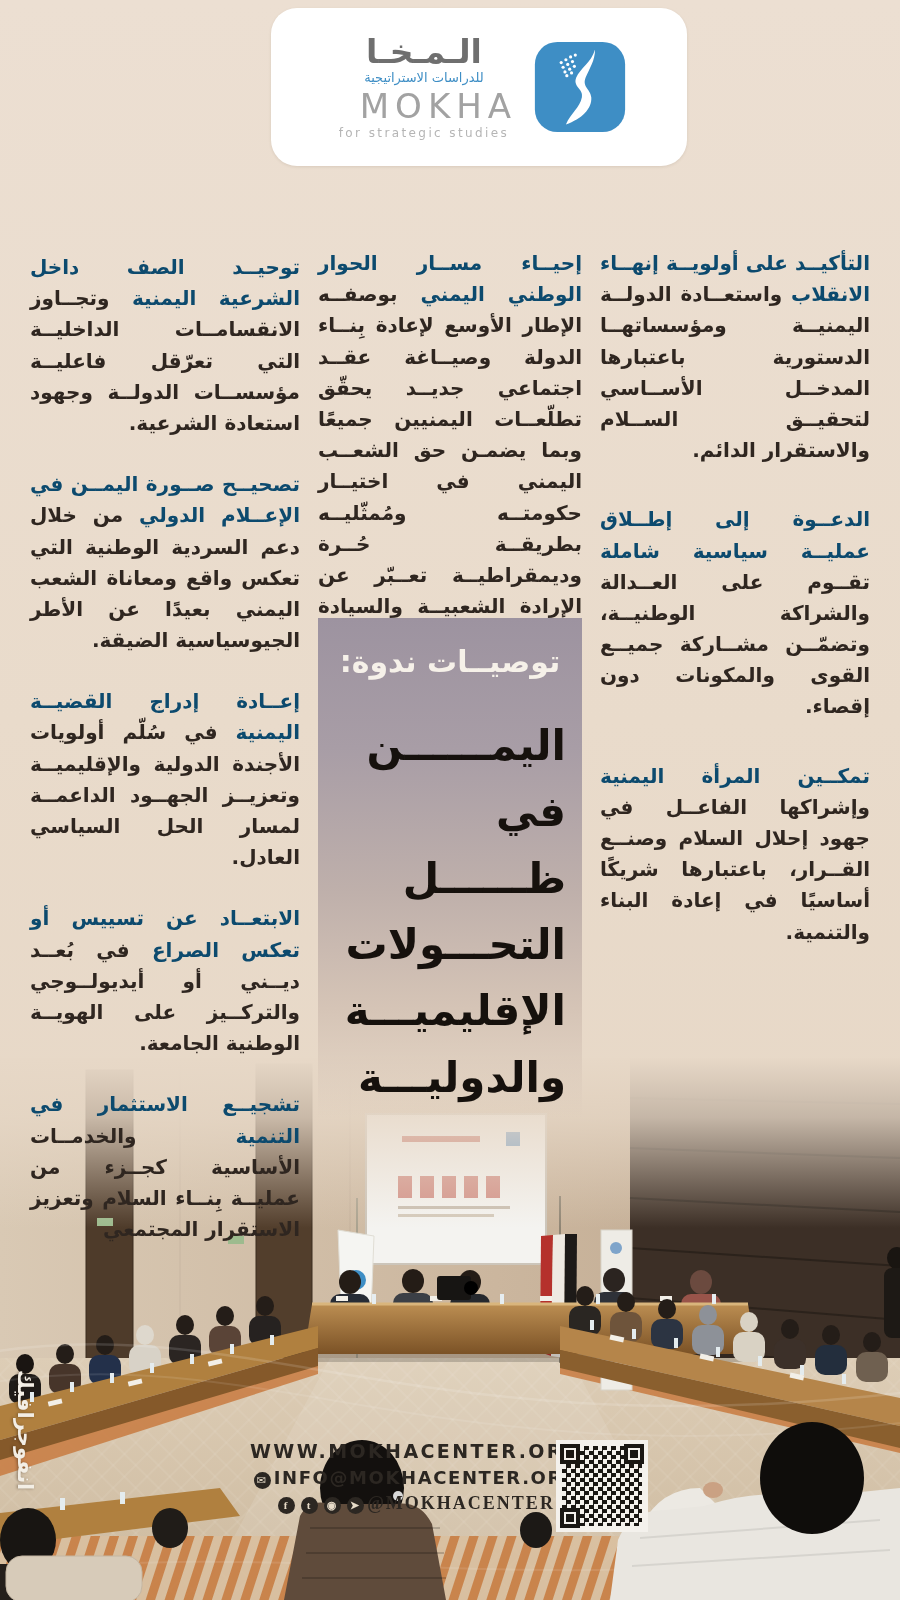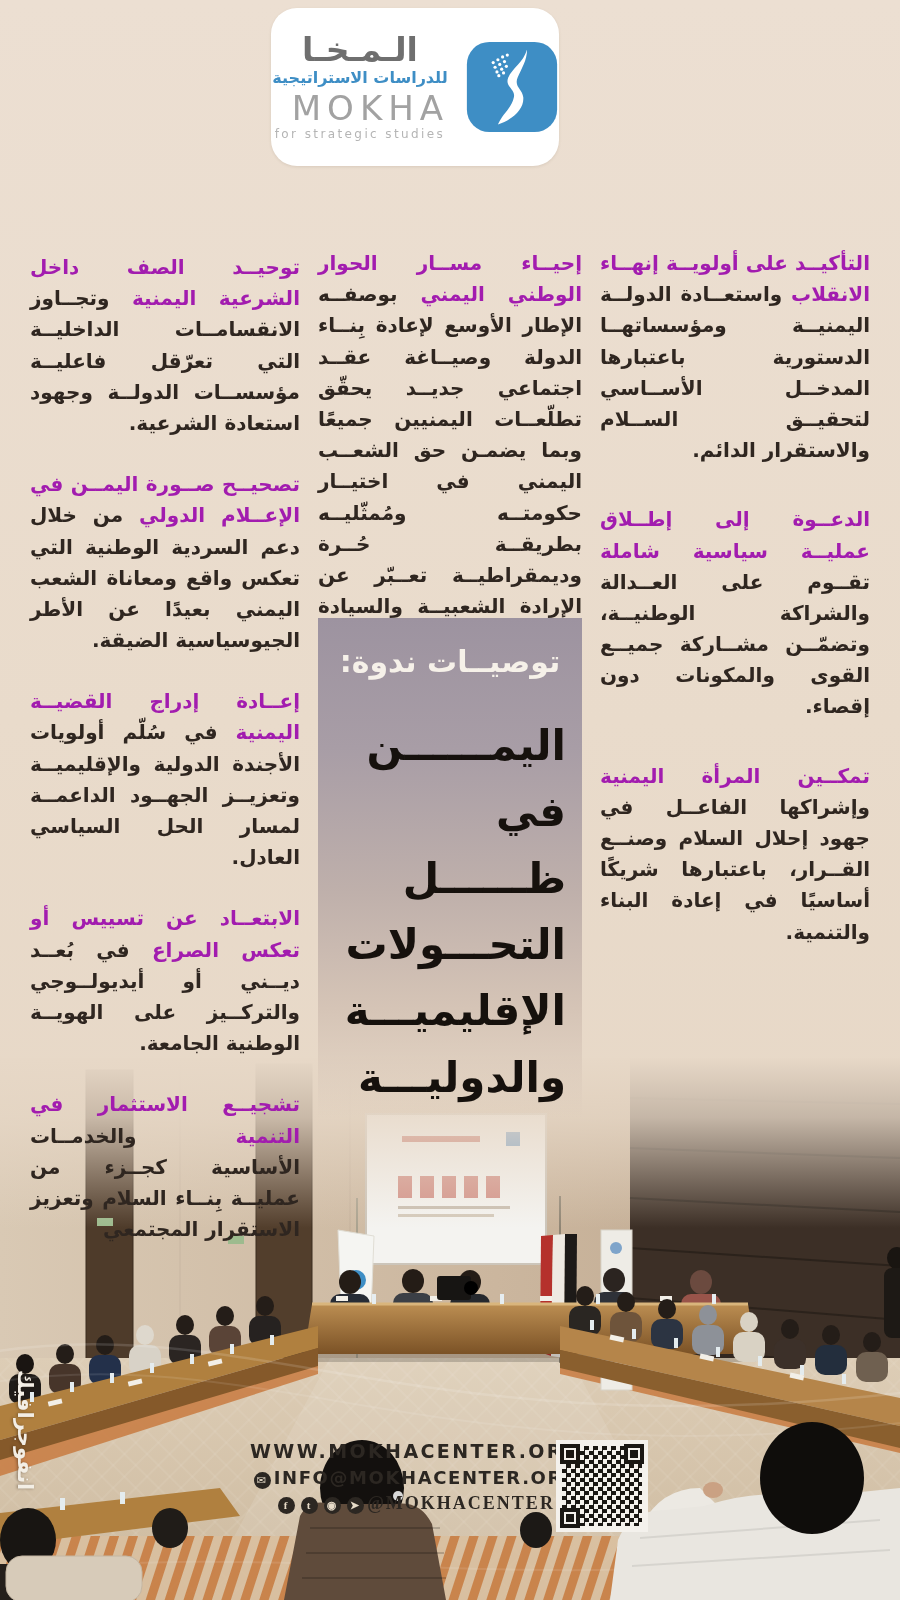--- a/index.html
+++ b/index.html
@@ -5,37 +5,37 @@
   html,body{margin:0;padding:0;}
   body{
     width:900px;height:1600px;position:relative;overflow:hidden;
     background:linear-gradient(180deg,#ecdfd2 0%,#e9dbcb 45%,#e5d5c3 100%);
     font-family:"DejaVu Sans", sans-serif;
   }
   .poster{position:absolute;inset:0;}
 
   
   .brand-card{
-    position:absolute;left:271px;top:8px;width:288px;height:158px;
+    position:absolute;left:271px;top:8px;width:416px;height:158px;
     background:#ffffff;border-radius:26px;
     display:flex;align-items:center;justify-content:center;gap:16px;
     box-shadow:0 1px 3px rgba(90,70,50,.12);z-index:3;
   }
   .brand-text{width:186px;text-align:center;line-height:1.05;}
   .brand-ar{font-size:33px;font-weight:bold;color:#6f6f6f;direction:rtl;}
-  .brand-ar-sub{font-size:16px;font-weight:bold;color:#3e8ec5;direction:rtl;margin-top:2px;}
+  .brand-ar-sub{font-size:13px;font-weight:normal;color:#3e8ec5;direction:rtl;margin-top:2px;}
   .brand-en{font-size:34px;color:#a2a2a2;letter-spacing:6px;margin-top:4px;text-align:right;}
   .brand-en-sub{font-size:12px;color:#b5b5b5;letter-spacing:2.4px;margin-top:2px;}
   .brand-icon{width:94px;height:94px;flex:0 0 auto;}
 
   
   .col{position:absolute;direction:rtl;text-align:justify;color:#2f2620;
        font-size:20px;line-height:1.56;font-weight:bold;z-index:2;}
   .col p{margin:0 0 30px 0;}
-  .col .lead{color:#a21caf;}
+  .col .lead{color:#0c4a6e;}
   .col-right{right:30px;top:248px;width:270px;}
   .col-right p{margin-bottom:38px;}
   .col-mid{left:318px;top:248px;width:264px;}
   .col-left{left:30px;top:252px;width:270px;}
 
   
   .title-block{
     position:absolute;left:318px;top:618px;width:264px;height:500px;z-index:2;
     background:linear-gradient(180deg,#9d93a0 0%,#a89da6 26%,#bfb0ab 55%,#d5c4b6 78%,rgba(228,212,196,0) 100%);
     direction:rtl;box-sizing:border-box;padding:26px 16px 0 16px;

